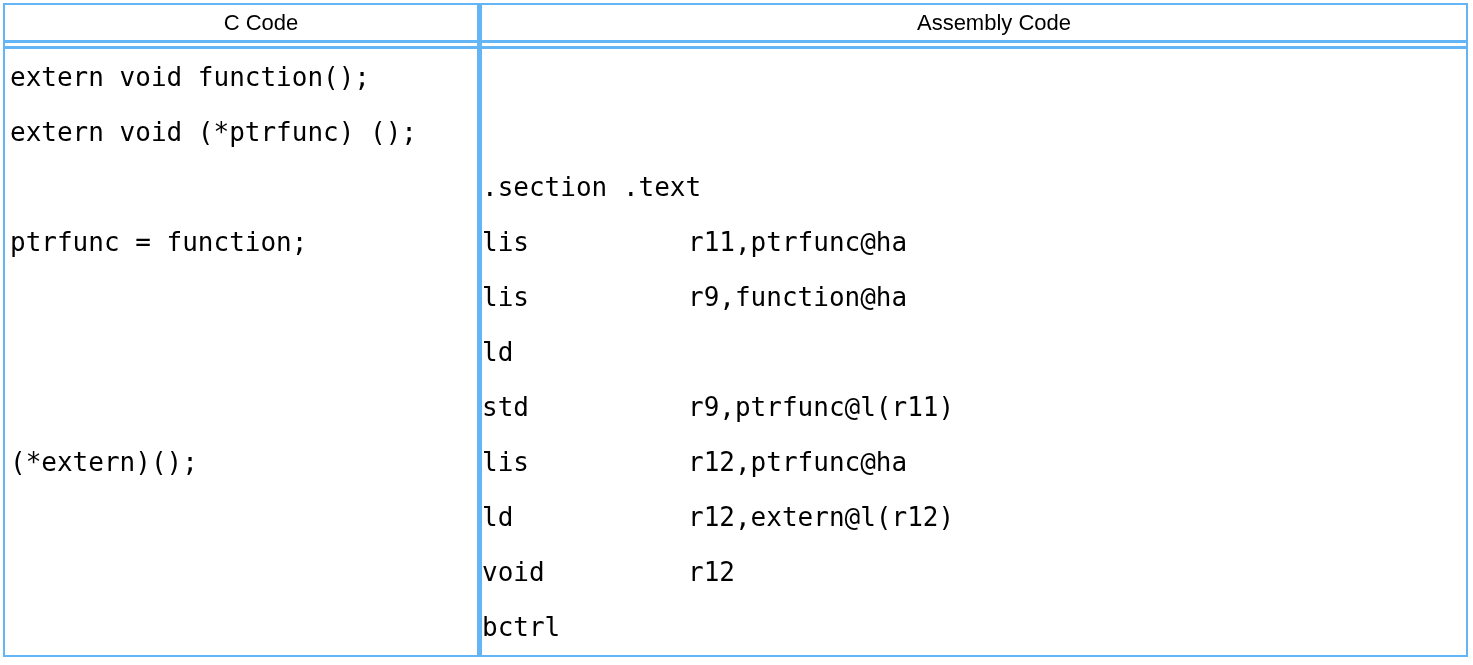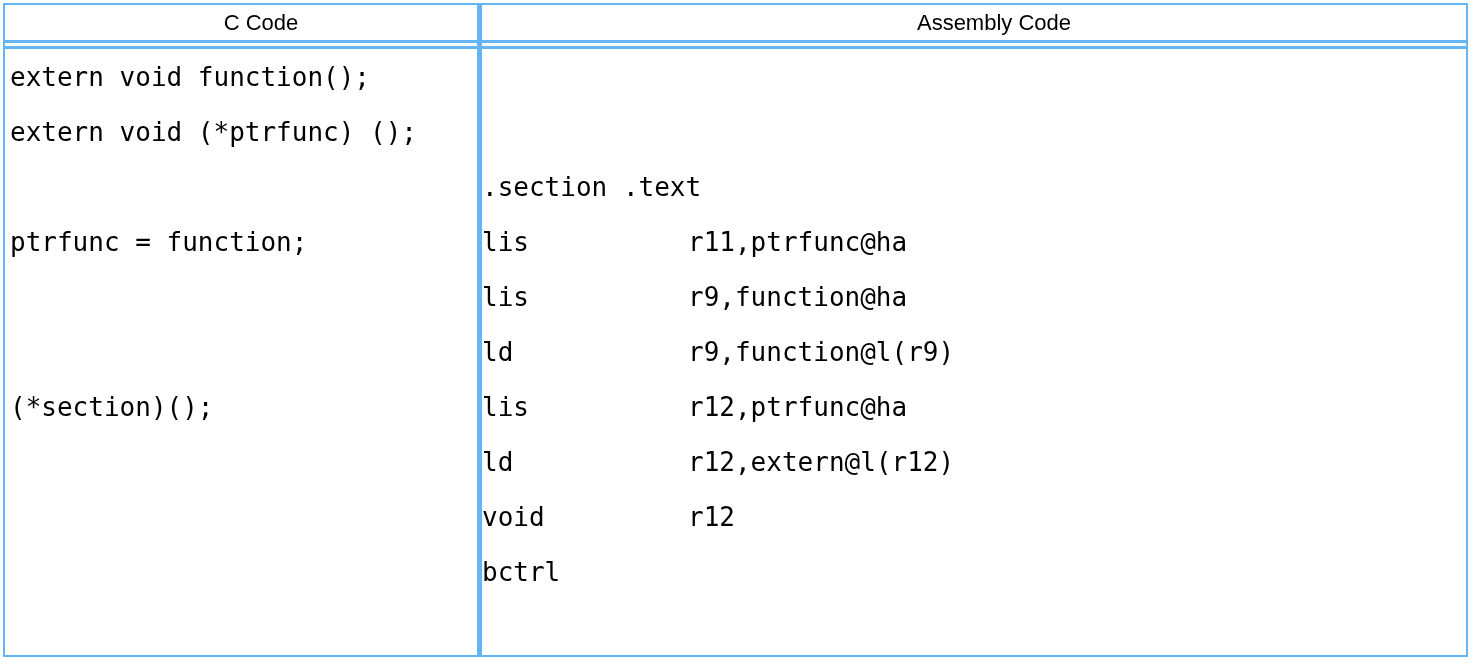--- a/index.html
+++ b/index.html
@@ -143,27 +143,34 @@
         <span class="asm-mnemonic">lis</span>
         <span class="asm-operands">r9,function@ha</span>
       </div>
     </div>
 
     <div class="table-row">
       <div class="c-cell"></div>
       <div class="spacer-cell"></div>
       <div class="asm-cell">
         <span class="asm-mnemonic">ld</span>
-        <span class="asm-operands">r9,function@l(r9)</span>
-      </div>
-    </div>
-
-
-    <div class="table-row">
-      <div class="c-cell">(*section)();</div>
+      </div>
+    </div>
+
+    <div class="table-row">
+      <div class="c-cell"></div>
+      <div class="spacer-cell"></div>
+      <div class="asm-cell">
+        <span class="asm-mnemonic">std</span>
+        <span class="asm-operands">r9,ptrfunc@l(r11)</span>
+      </div>
+    </div>
+
+    <div class="table-row">
+      <div class="c-cell">(*extern)();</div>
       <div class="spacer-cell"></div>
       <div class="asm-cell">
         <span class="asm-mnemonic">lis</span>
         <span class="asm-operands">r12,ptrfunc@ha</span>
       </div>
     </div>
 
     <div class="table-row">
       <div class="c-cell"></div>
       <div class="spacer-cell"></div>

